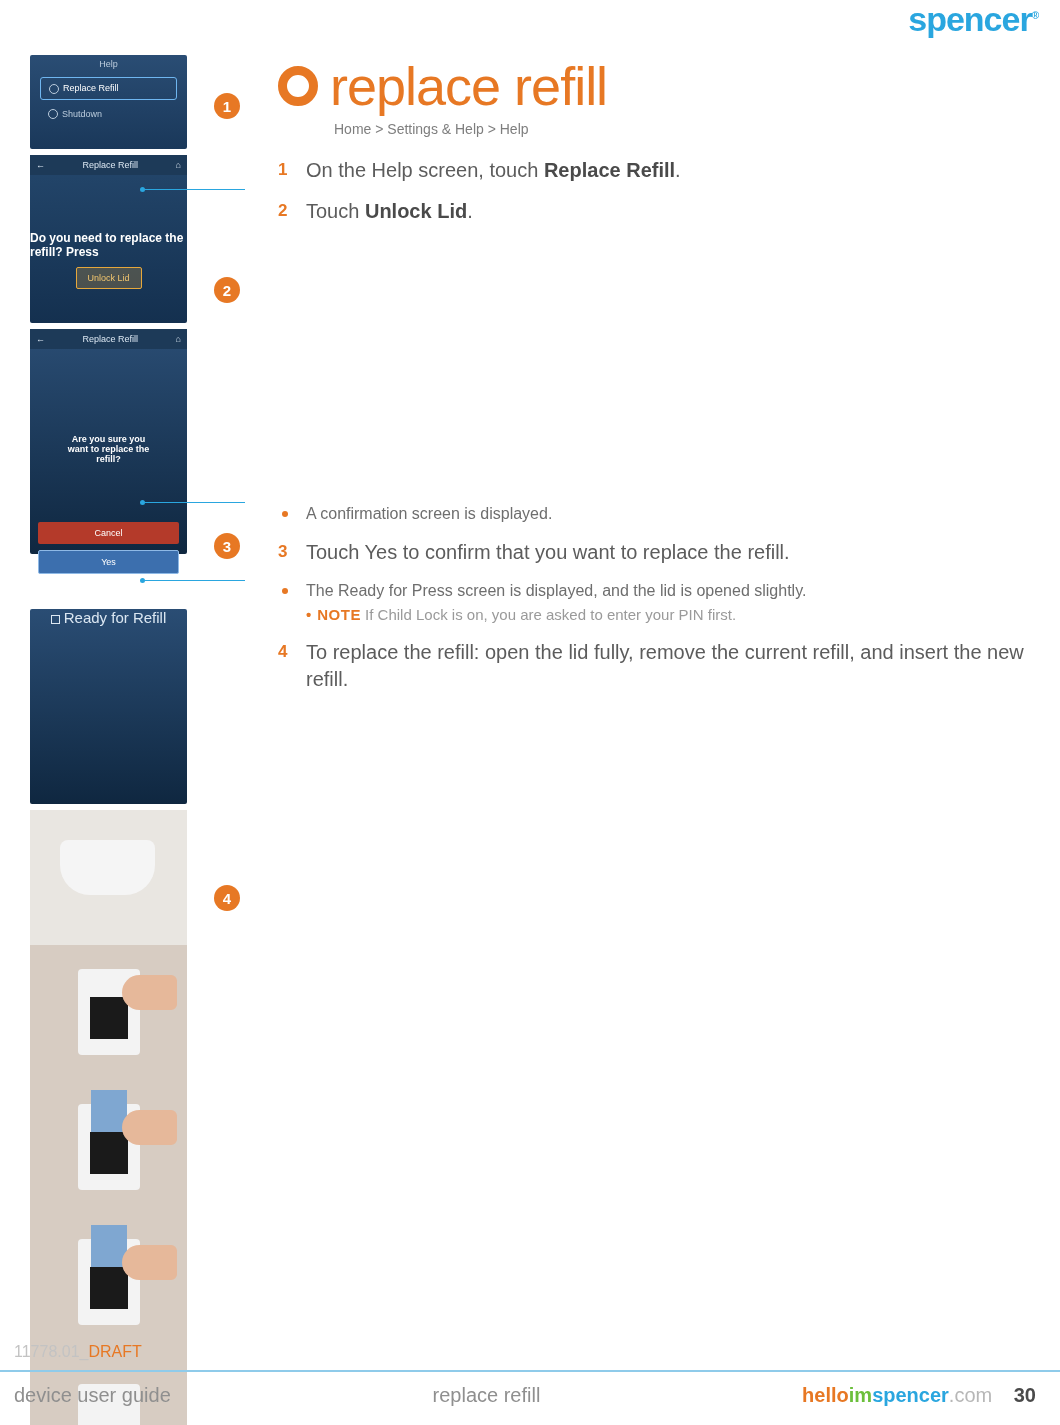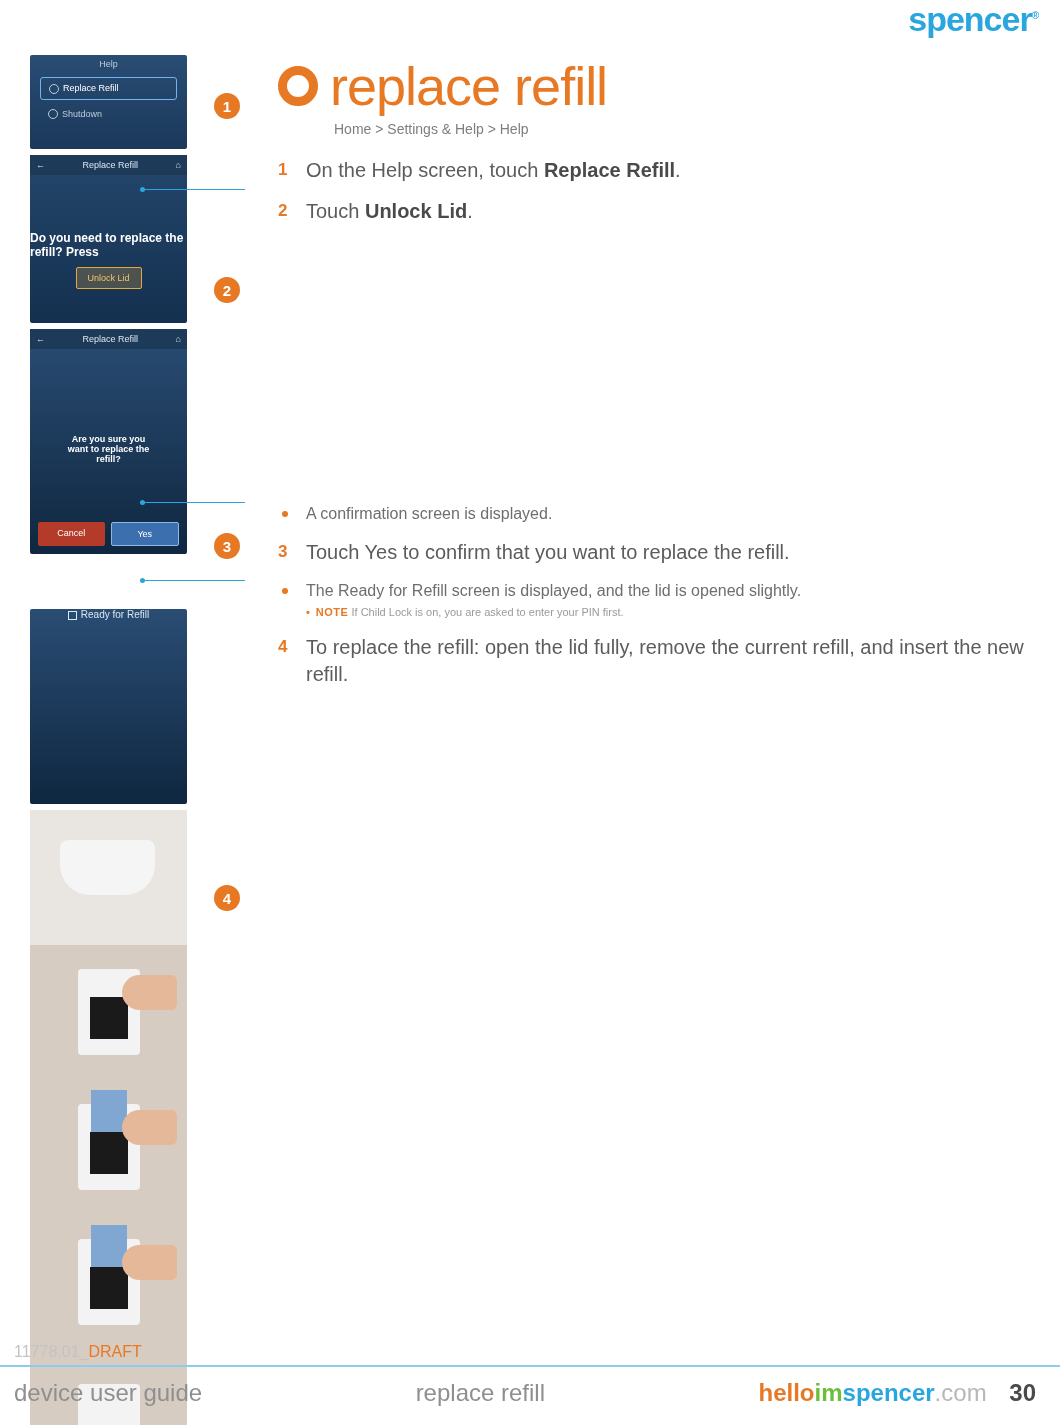--- a/index.html
+++ b/index.html
@@ -50,25 +50,25 @@
   .shot1 .row { margin:4px 10px; padding:5px 8px; border-radius:3px; font-size:9px;}
   .shot1 .sel { border:1px solid #6fb6f0; color:#fff;}
   .shot1 .row2 { color:#bcd; }
   .shot1 .ico { display:inline-block; width:10px; height:10px; border:1px solid #bcd; border-radius:50%; margin-right:4px; vertical-align:middle;}
   .shot2 { height:168px; background: linear-gradient(#24476c,#14304f);}
   .shot-hdr { background:#1d3a58; padding:5px 6px; font-size:9px; display:flex; justify-content:space-between; align-items:center; color:#dbe7f2;}
   .shot2 .prompt { margin-top:56px; text-align:left; font-size:12px; color:#fff; font-weight:600;}
   .shot2 .btn { margin:8px auto 0; width:66px; text-align:center; padding:5px 0; border:1px solid #e6a83c; background:rgba(230,168,60,.25); color:#f1c56e; font-size:9px; border-radius:2px;}
   .shot3 { height:225px; background: linear-gradient(#2a4d74,#0f2740);}
   .shot3 .prompt { margin-top:85px; text-align:center; font-size:9px; color:#fff; font-weight:600;}
-  .shot3 .btns { display:flex; gap:6px; justify-content:center; margin-top:58px; padding:0 8px;}
+  .shot3 .btns { display:flex; gap:6px; justify-content:center; margin-top:58px; padding:0 8px;flex-direction:column;}
   .shot3 .bcancel { flex:1; background:#b43a2a; color:#fff; padding:6px 0; text-align:center; font-size:9px; border-radius:2px;}
   .shot3 .byes { flex:1; background:#3c6fae; color:#fff; padding:6px 0; text-align:center; font-size:9px; border:1px solid #8eb9e6; border-radius:2px;}
   .shot4 { height:195px; background: linear-gradient(#2a4d74,#0f2740);}
-  .shot4 .ready { margin-top:55px; text-align:center; color:#dbe7f2; font-size:10px;}
+  .shot4 .ready { margin-top:55px; text-align:center; color:#dbe7f2; font-size:15px;}
   .shot4 .ready .sq { display:inline-block; width:9px; height:9px; border:1px solid #dbe7f2; margin-right:4px; vertical-align:middle;}
   .photo { width:157px; height:135px; margin:0 0 0 15px; background:#d7ccc2; position:relative;}
   .photo+.photo { margin-top:0;}
   .photo .device { position:absolute; left:50%; top:18%; transform:translateX(-50%); width:62px; height:86px; background:#f3f3f3; border-radius:4px;}
   .photo .device .screen { position:absolute; top:28px; left:12px; width:38px; height:42px; background:#1a1a1a;}
   .photo.p0 { background:#e9e6e1;}
   .photo.p0 .lid { position:absolute; left:30px; top:30px; width:95px; height:55px; background:#f5f5f5; border-radius:8px 8px 30px 30px;}
   .photo .hand { position:absolute; right:10px; top:30px; width:55px; height:35px; background:#e6b89a; border-radius:18px 6px 6px 18px;}
   .photo .cart { position:absolute; left:50%; top:10px; transform:translateX(-50%); width:36px; height:42px; background:#7fa7d1;}
   .photo.p4 { height:190px;}
@@ -103,42 +103,42 @@
   .breadcrumb { font-size:14px; color:#7e7e7e; margin:4px 0 20px 56px;}
   .instr { list-style:none; }
   .instr li { display:flex; gap:14px; margin-bottom:14px; font-size:20px; line-height:1.35; color:#5c5c5c;}
   .instr li .num { color:#e77824; font-weight:700; font-size:17px; width:14px; flex-shrink:0; padding-top:2px;}
   .instr li.bullet .num { position:relative;}
   .instr li.bullet .num::before {
     content:""; position:absolute; top:8px; left:4px; width:6px; height:6px; border-radius:50%; background:#e77824;
   }
   .instr li.bullet { font-size:16px; color:#6e6e6e;}
   .instr li .body b { color:#4a4a4a; font-weight:700;}
-  .subnote { font-size:11px; color:#9a9a9a; margin-top:4px;}
+  .subnote { font-size:15px; color:#9a9a9a; margin-top:4px;}
   .subnote .dot { color:#e77824; font-weight:700; margin-right:6px;}
   .subnote .notelbl { color:#e77824; font-weight:700; letter-spacing:.5px;}
   
   .connector {
     position:absolute; height:1px; background:#2aa6df;
   }
   .connector::before {
     content:""; position:absolute; left:-5px; top:-2px; width:5px; height:5px; border-radius:50%; background:#2aa6df;
   }
   
   .docid {
     position:absolute; left:14px; bottom:64px;
     font-size:16px; color:#c3c3c3;
   }
   .docid .draft { color:#e77824;}
   .footer {
     position:absolute; left:0; right:0; bottom:0;
     border-top:2px solid #8fcbea;
     padding:12px 24px 18px 14px;
     display:flex; justify-content:space-between; align-items:center;
-    font-size:24px; color:#8f8f8f;
+    font-size:20px; color:#8f8f8f;
   }
   .footer .url .h { color:#e77824; font-weight:700;}
   .footer .url .i { color:#6bbf3b; font-weight:700;}
   .footer .url .s { color:#2aa6df; font-weight:700;}
   .footer .url .c { color:#b7b7b7;}
   .footer .pg { color:#4a4a4a; font-weight:700; margin-left:16px;}
 </style>
 </head>
 <body>
 
@@ -245,21 +245,21 @@
         <span class="num"></span>
         <span class="body">A confirmation screen is displayed.</span>
       </li>
       <li>
         <span class="num">3</span>
         <span class="body">Touch Yes to confirm that you want to replace the refill.</span>
       </li>
       <li class="bullet">
         <span class="num"></span>
         <span class="body">
-          <span>The Ready for Refill screen is displayed, and the lid is opened slightly.</span>
+          <span>The Ready for Press screen is displayed, and the lid is opened slightly.</span>
           <div class="subnote">
             <span class="dot">•</span><span class="notelbl">NOTE</span><span>  If Child Lock is on, you are asked to enter your PIN first.</span>
           </div>
         </span>
       </li>
       <li>
         <span class="num">4</span>
         <span class="body">To replace the refill: open the lid fully, remove the current refill, and insert the new refill.</span>
       </li>
     </ul>

